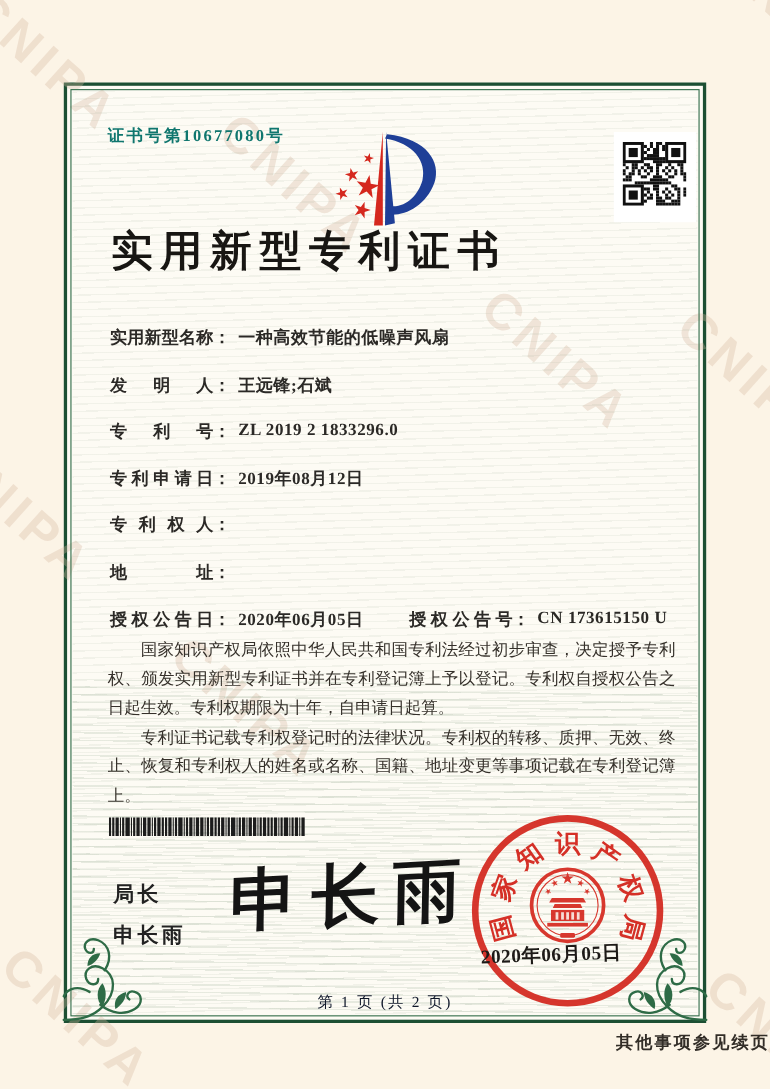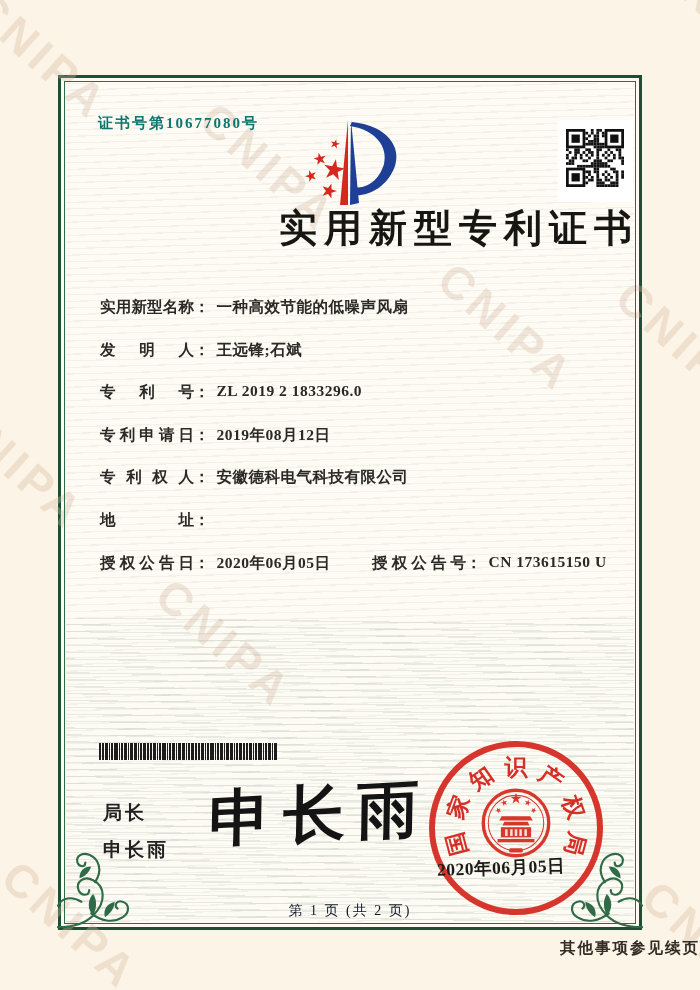--- a/index.html
+++ b/index.html
@@ -17,22 +17,22 @@
   .waves-all{position:absolute;inset:5px;z-index:1;
      background:repeating-linear-gradient(178.5deg,rgba(140,160,135,.10) 0 1.2px,rgba(0,0,0,0) 1.2px 6.6px);}
   .waves-strong{position:absolute;left:5px;right:5px;top:540px;bottom:5px;z-index:1;
      background:repeating-linear-gradient(180.8deg,rgba(120,148,118,.17) 0 1.4px,rgba(0,0,0,0) 1.4px 6.9px);}
   
   .cert-no{position:absolute;left:37px;top:36px;z-index:2;font-size:15px;font-weight:700;
            letter-spacing:2px;color:#0f766e;}
   .logo{position:absolute;left:232px;top:36px;width:112px;height:96px;z-index:2;}
   .qr-wrap{position:absolute;left:497px;top:42px;width:75px;height:82px;background:#fff;z-index:2;}
   .qr{position:absolute;left:8px;top:9px;}
-  .title{position:absolute;left:0;top:125px;width:100%;text-align:right;z-index:2;
-         font-size:38px;font-weight:700;letter-spacing:7px;color:#181613;}
+  .title{position:absolute;left:0;top:125px;width:100%;text-align:left;z-index:2;
+         font-size:38px;font-weight:700;letter-spacing:7px;color:#181613;padding-left:40px;}
   
   .fields{position:absolute;left:39px;top:219px;width:520px;z-index:2;font-size:15.5px;font-weight:600;}
   .frow{height:42.6px;display:flex;align-items:flex-start;white-space:nowrap;}
   .fgroup{display:flex;align-items:flex-start;}
   .fgroup.first{width:272px;flex:none;}
   .flabel{display:flex;justify-content:space-between;width:94px;flex:none;}
   .fcolon{flex:none;margin-right:7px;}
   .fvalue{letter-spacing:.5px;}
   
   .bodytext{position:absolute;left:37px;top:500px;width:516px;z-index:2;
@@ -311,21 +311,20 @@
         <span class="fvalue">2019年08月12日</span>
       </div>
       <div class="frow">
         <span class="flabel spread">
             <span>专</span>
             <span>利</span>
             <span>权</span>
             <span>人</span>
           </span>
           <span class="fcolon">：</span>
-        <span class="fvalue">安徽德科电气科技有限公司</span>
       </div>
       <div class="frow">
         <span class="flabel spread">
             <span>地</span>
             <span>址</span>
           </span>
           <span class="fcolon">：</span>
       </div>
       <div class="frow">
         <span class="fgroup first">
@@ -346,20 +345,24 @@
               <span>公</span>
               <span>告</span>
               <span>号</span>
             </span>
             <span class="fcolon">：</span>
           <span class="fvalue">CN 173615150 U</span>
         </span>
       </div>
     </div>
 
+    <div class="bodytext">
+      <p>国家知识产权局依照中华人民共和国专利法经过初步审查，决定授予专利权、颁发实用新型专利证书并在专利登记簿上予以登记。专利权自授权公告之日起生效。专利权期限为十年，自申请日起算。</p>
+      <p>专利证书记载专利权登记时的法律状况。专利权的转移、质押、无效、终止、恢复和专利权人的姓名或名称、国籍、地址变更等事项记载在专利登记簿上。</p>
+    </div>
 
     <svg id="barcode-bars" class="barcode" width="182" height="17" viewBox="0 0 182 17">
         <rect x="0" y="0" width="2" height="17" fill="#1c1c1c"></rect>
         <rect x="3" y="0" width="2" height="17" fill="#1c1c1c"></rect>
         <rect x="6" y="0" width="3" height="17" fill="#1c1c1c"></rect>
         <rect x="10" y="0" width="1" height="17" fill="#1c1c1c"></rect>
         <rect x="12" y="0" width="2" height="17" fill="#1c1c1c"></rect>
         <rect x="15" y="0" width="4" height="17" fill="#1c1c1c"></rect>
         <rect x="20" y="0" width="1" height="17" fill="#1c1c1c"></rect>
         <rect x="22" y="0" width="2" height="17" fill="#1c1c1c"></rect>

